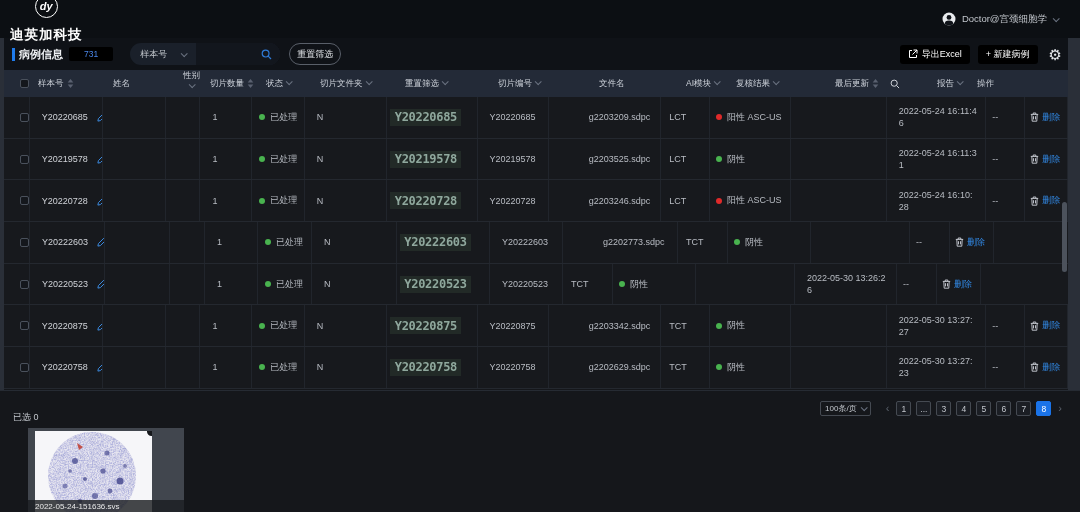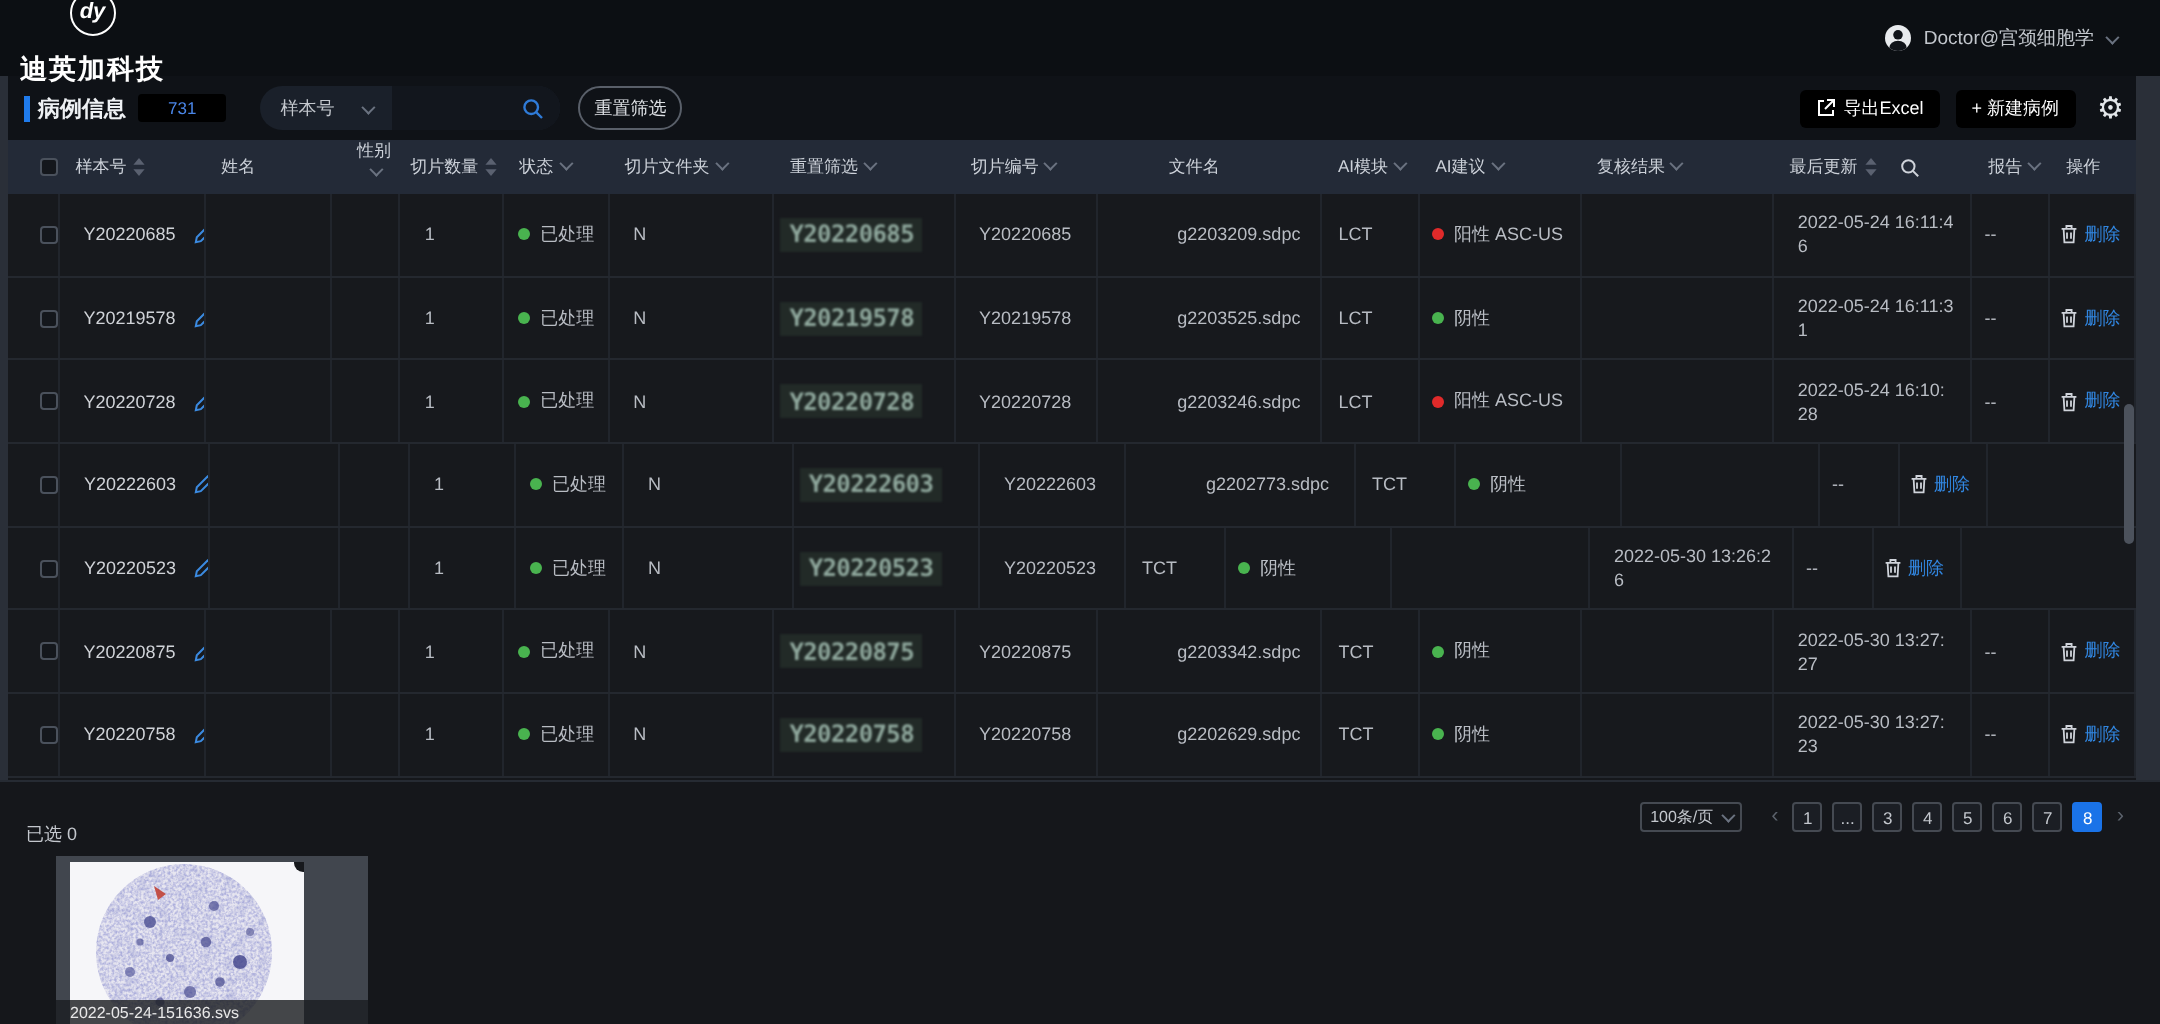--- a/index.html
+++ b/index.html
@@ -161,24 +161,20 @@
         <span>切片编号</span>
         <span class="chev" style="margin-top:-2px"></span>
       </div>
       <div class="th c9">
         <span>文件名</span>
       </div>
       <div class="th c10">
         <span>AI模块</span>
         <span class="chev" style="margin-top:-2px"></span>
       </div>
-      <div class="th c11">
-        <span>AI建议</span>
-        <span class="chev" style="margin-top:-2px"></span>
-      </div>
       <div class="th c12">
         <span>复核结果</span>
         <span class="chev" style="margin-top:-2px"></span>
       </div>
       <div class="th c13">
         <span>最后更新</span>
         <span class="sorter">
           <svg width="7" height="9" viewBox="0 0 7 9">
             <path d="M3.5 0 L6.3 3.4 H0.7 Z" fill="#5a6170"></path>
             <path d="M3.5 9 L0.7 5.6 H6.3 Z" fill="#5a6170"></path>

